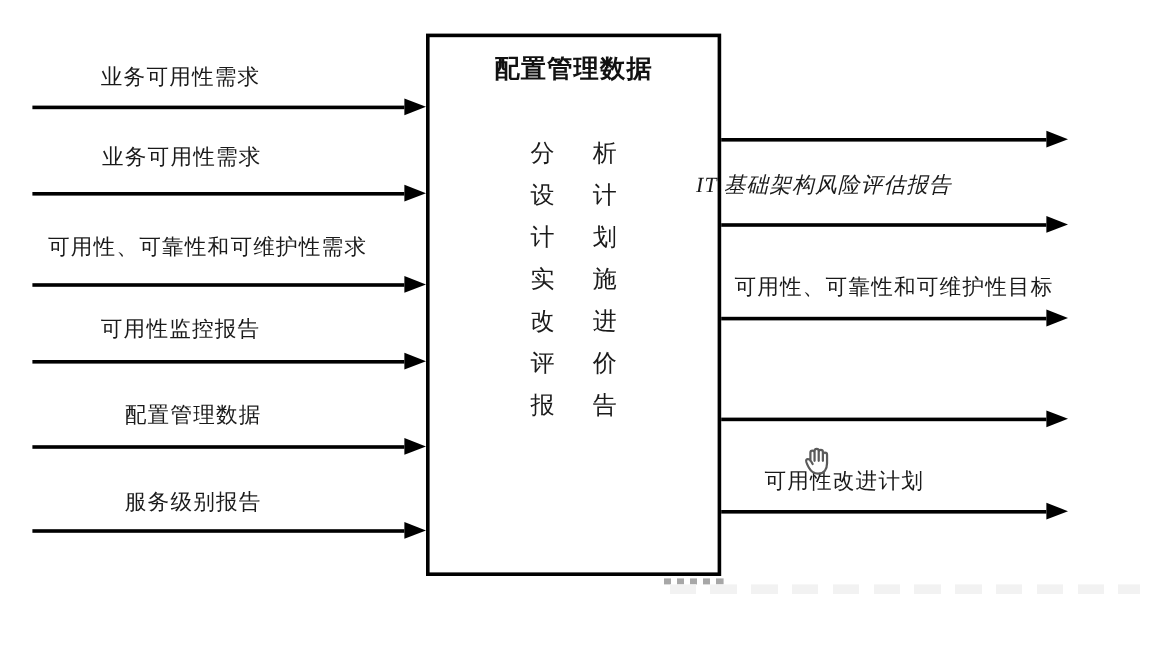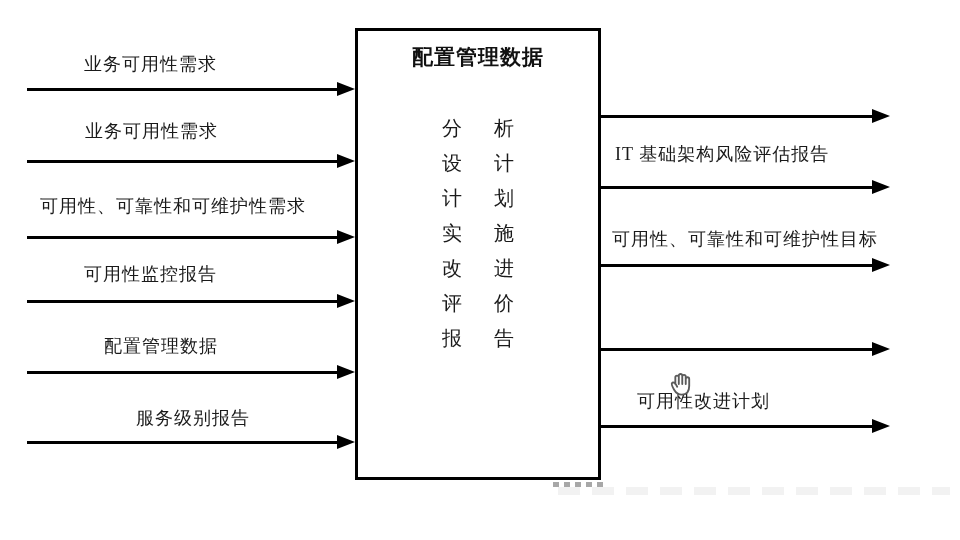--- a/index.html
+++ b/index.html
@@ -35,32 +35,32 @@
   }
   .arrow.in{left:27px;width:310px;}
   .arrow.out{left:601px;width:271px;}
 
   
   .lbl.i1{left:84px; top:52px;}
   .lbl.i2{left:85px; top:119px;}
   .lbl.i3{left:40px; top:194px;}
   .lbl.i4{left:84px; top:262px;}
   .lbl.i5{left:104px;top:334px;}
-  .lbl.i6{left:104px;top:406px;margin-left:32px;}
+  .lbl.i6{left:104px;top:406px;}
   
   .arrow.a1{top:88px;}
   .arrow.a2{top:160px;}
   .arrow.a3{top:236px;}
   .arrow.a4{top:300px;}
   .arrow.a5{top:371px;}
   .arrow.a6{top:441px;}
 
   
   .lbl.o1{left:616px;top:71px;}
-  .lbl.o2{left:615px;top:142px;}
+  .lbl.o2{left:580px;top:142px;font-style:italic;}
   .lbl.o3{left:612px;top:227px;}
   .lbl.o4{left:637px;top:316px;}
   .lbl.o5{left:637px;top:389px;}
   
   .arrow.b1{top:115px;}
   .arrow.b2{top:186px;}
   .arrow.b3{top:264px;}
   .arrow.b4{top:348px;}
   .arrow.b5{top:425px;}
 

